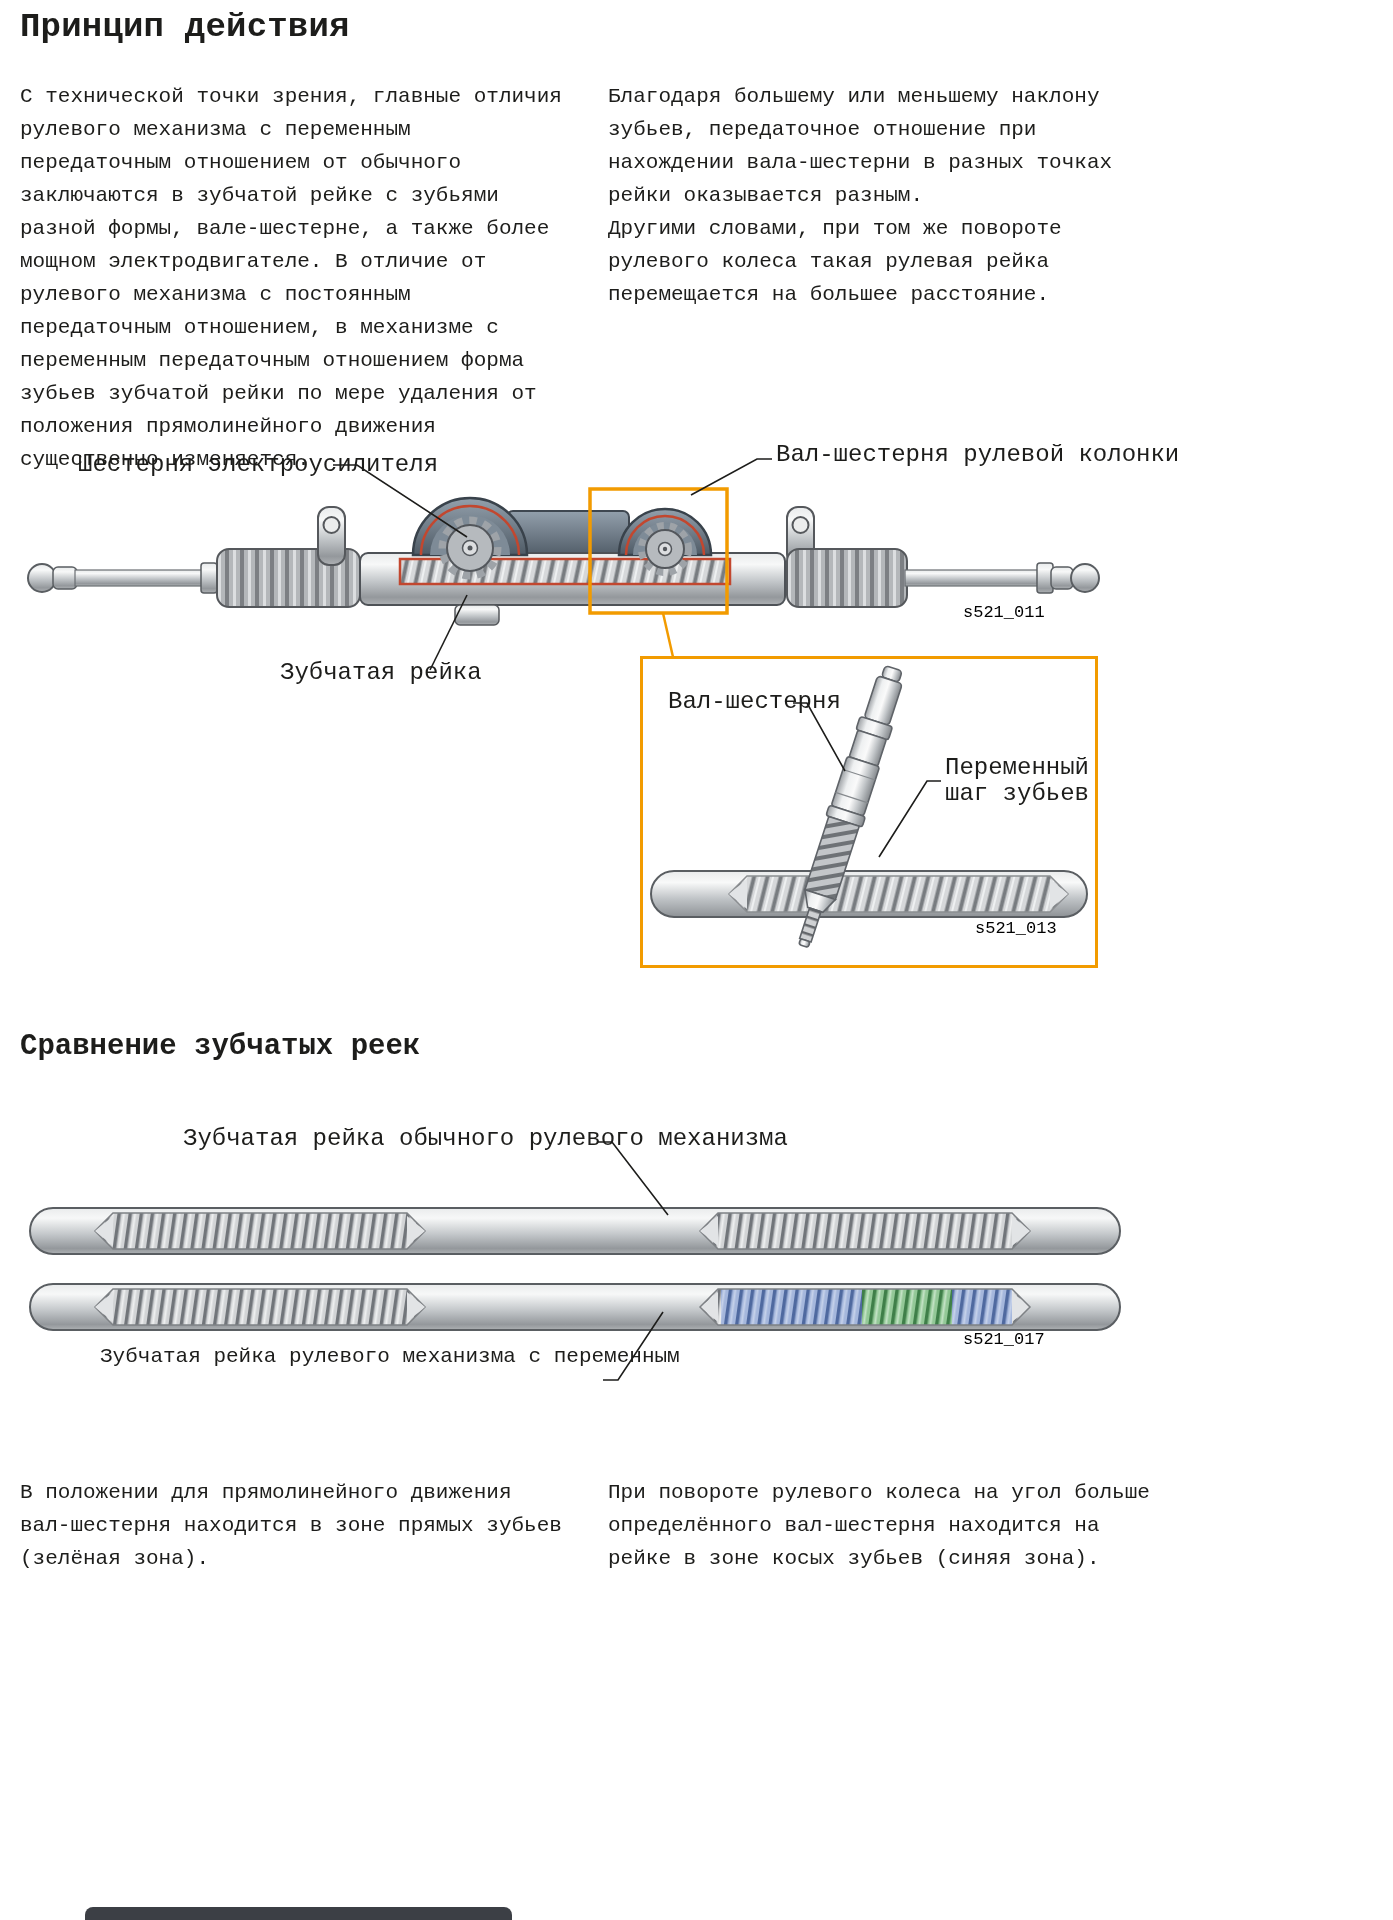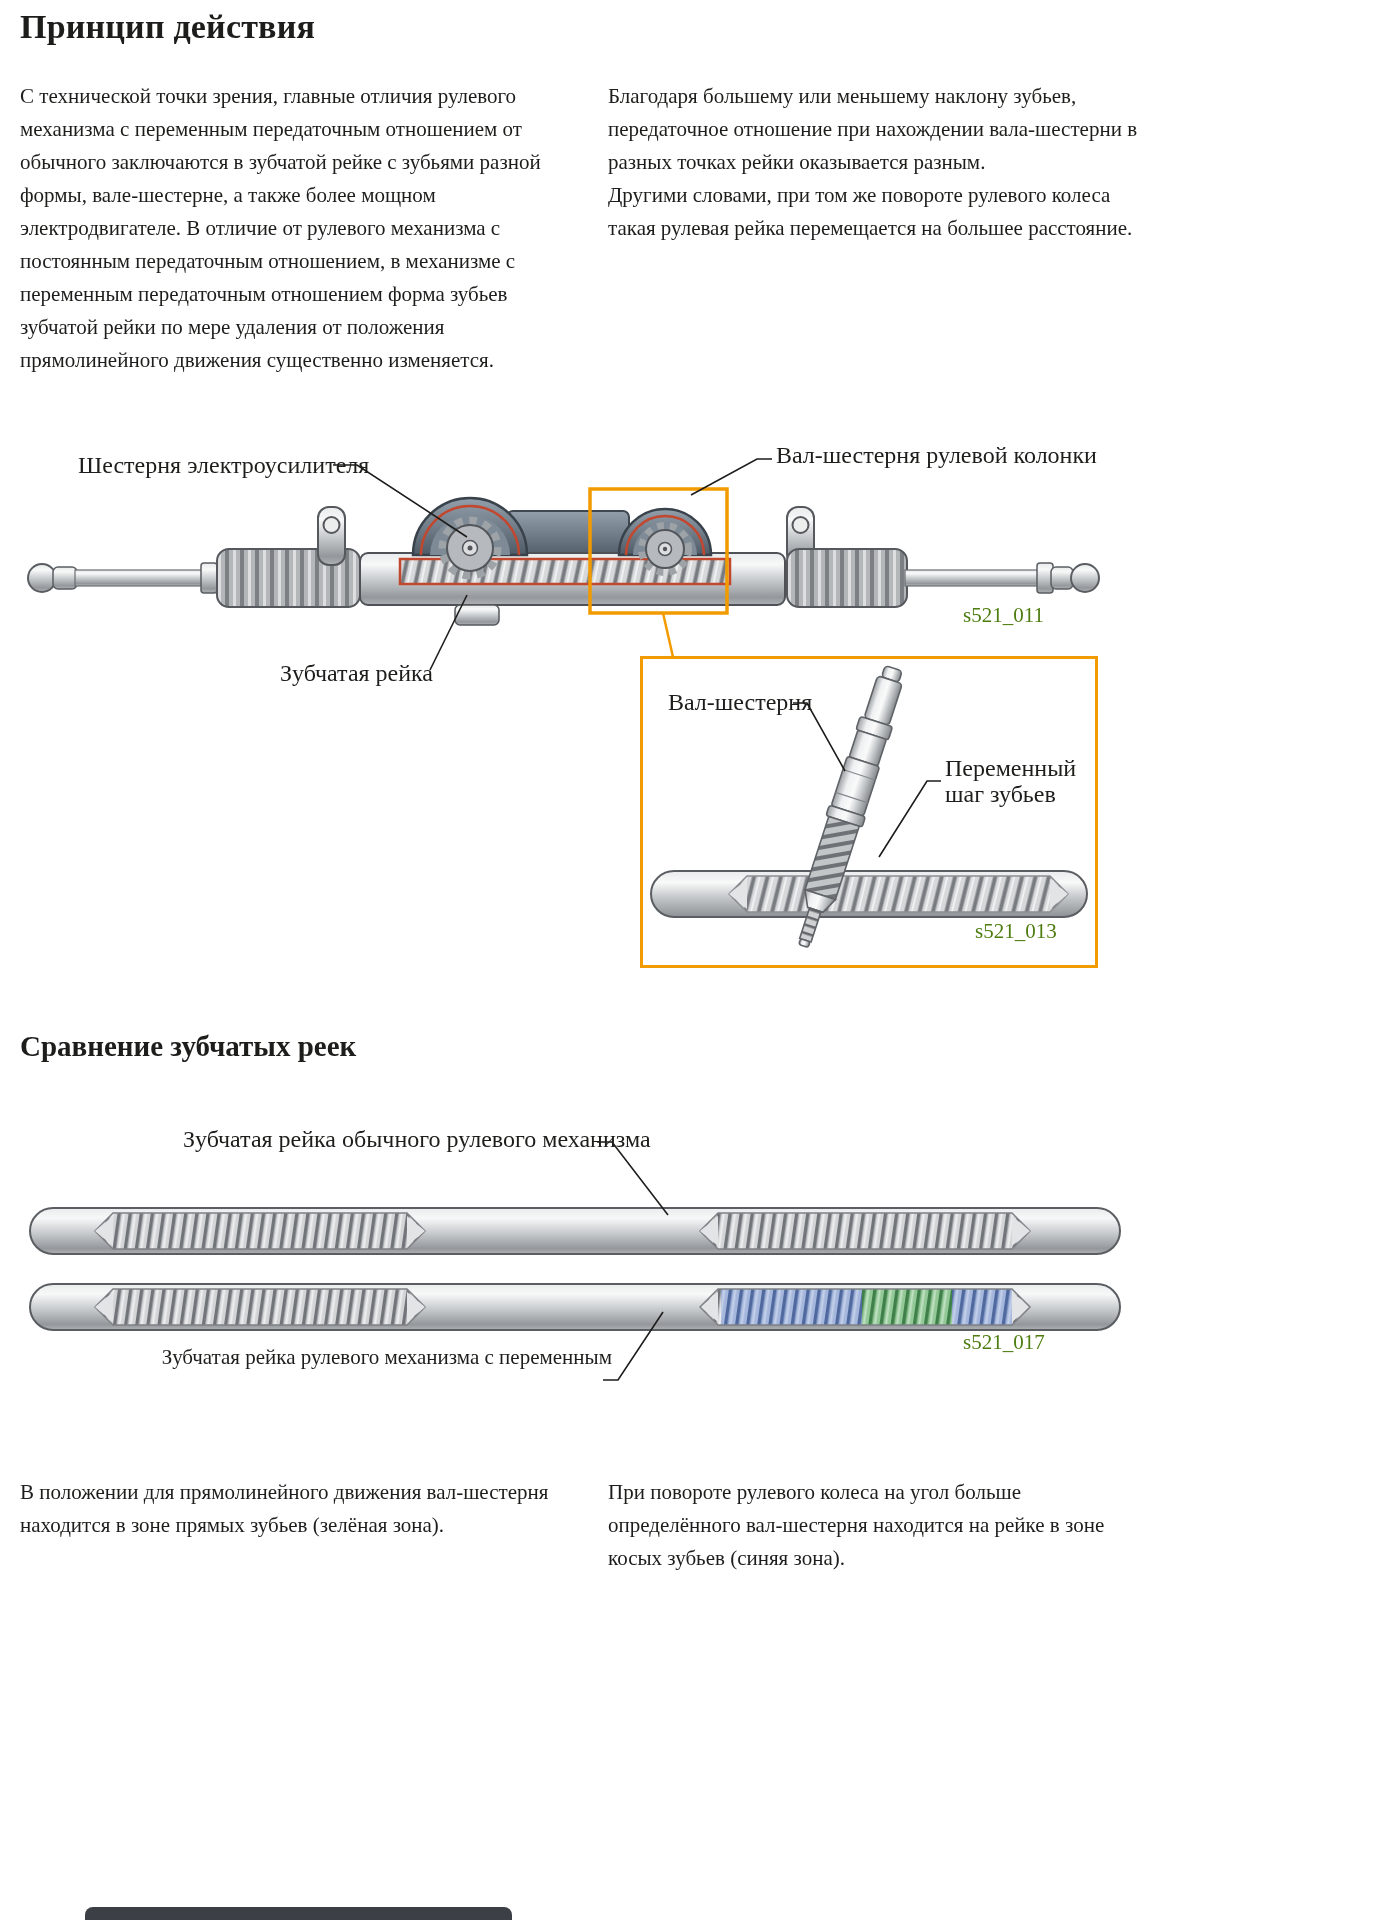--- a/index.html
+++ b/index.html
@@ -1,25 +1,25 @@
 <!DOCTYPE html>
 <html><head>
 <meta charset="utf-8">
 <style>
   html,body{margin:0;padding:0;background:#fff;}
   .page{position:relative;width:1393px;height:1920px;background:#ffffff;overflow:hidden;
-        font-family:Liberation Serif, serif;color:#1d1d1b;}
+        font-family:Liberation Mono, monospace;color:#1d1d1b;}
   .abs{position:absolute;}
   h1.title{font-size:34px;font-weight:700;margin:0;letter-spacing:.2px;}
   h2.subtitle{font-size:29px;font-weight:700;margin:0;}
   p.body{font-size:21px;line-height:33px;margin:0;}
   .lbl{font-size:24px;line-height:26px;white-space:nowrap;}
   .lbl-block{font-size:21px;line-height:30px;text-align:right;}
   .lbl-block div{white-space:nowrap;}
-  .imgid{font-size:21px;color:#4d7c0f;white-space:nowrap;}
+  .imgid{font-size:17px;color:#000000;white-space:nowrap;}
   .inset-box{box-sizing:border-box;width:458px;height:312px;border:3px solid #f29b00;background:#fff;}
   .bottom-bar{background:#3c3f45;border-radius:8px 8px 0 0;}
   svg{display:block;}
 </style>
 </head>
 <body>
 
 <div class="page">
 
   <h1 class="title abs" style="left:20px;top:8px;">Принцип действия</h1>

